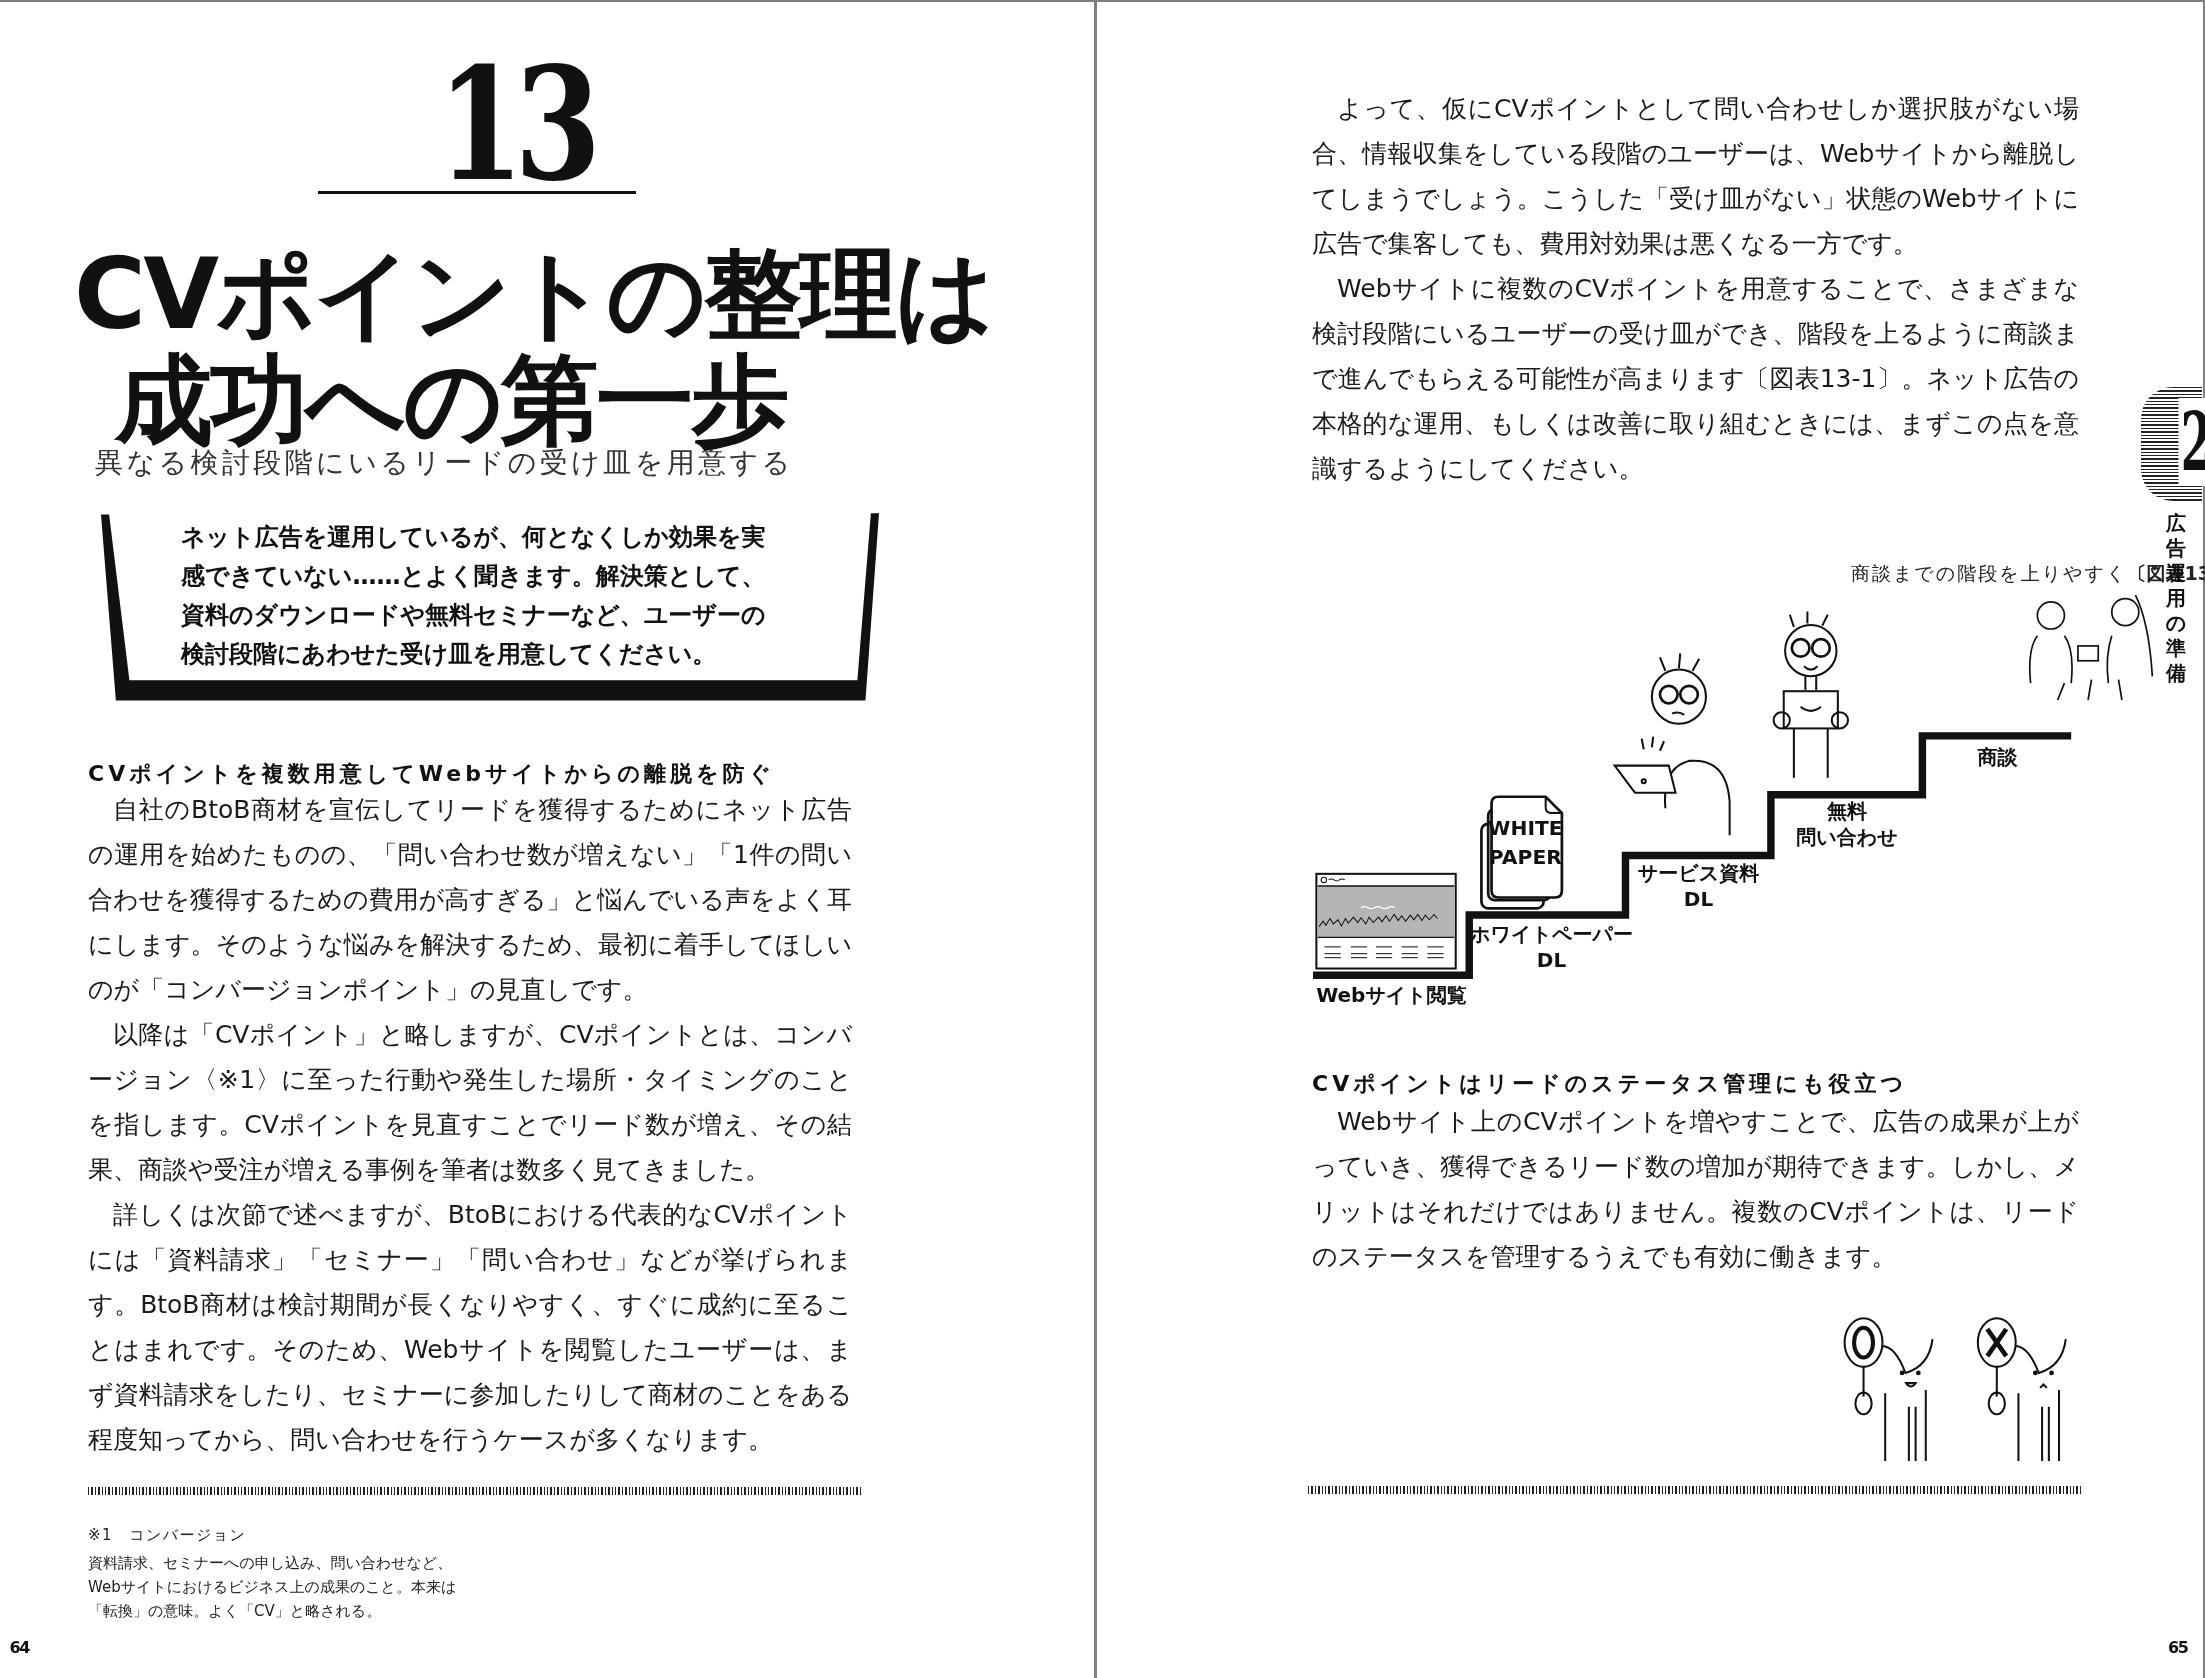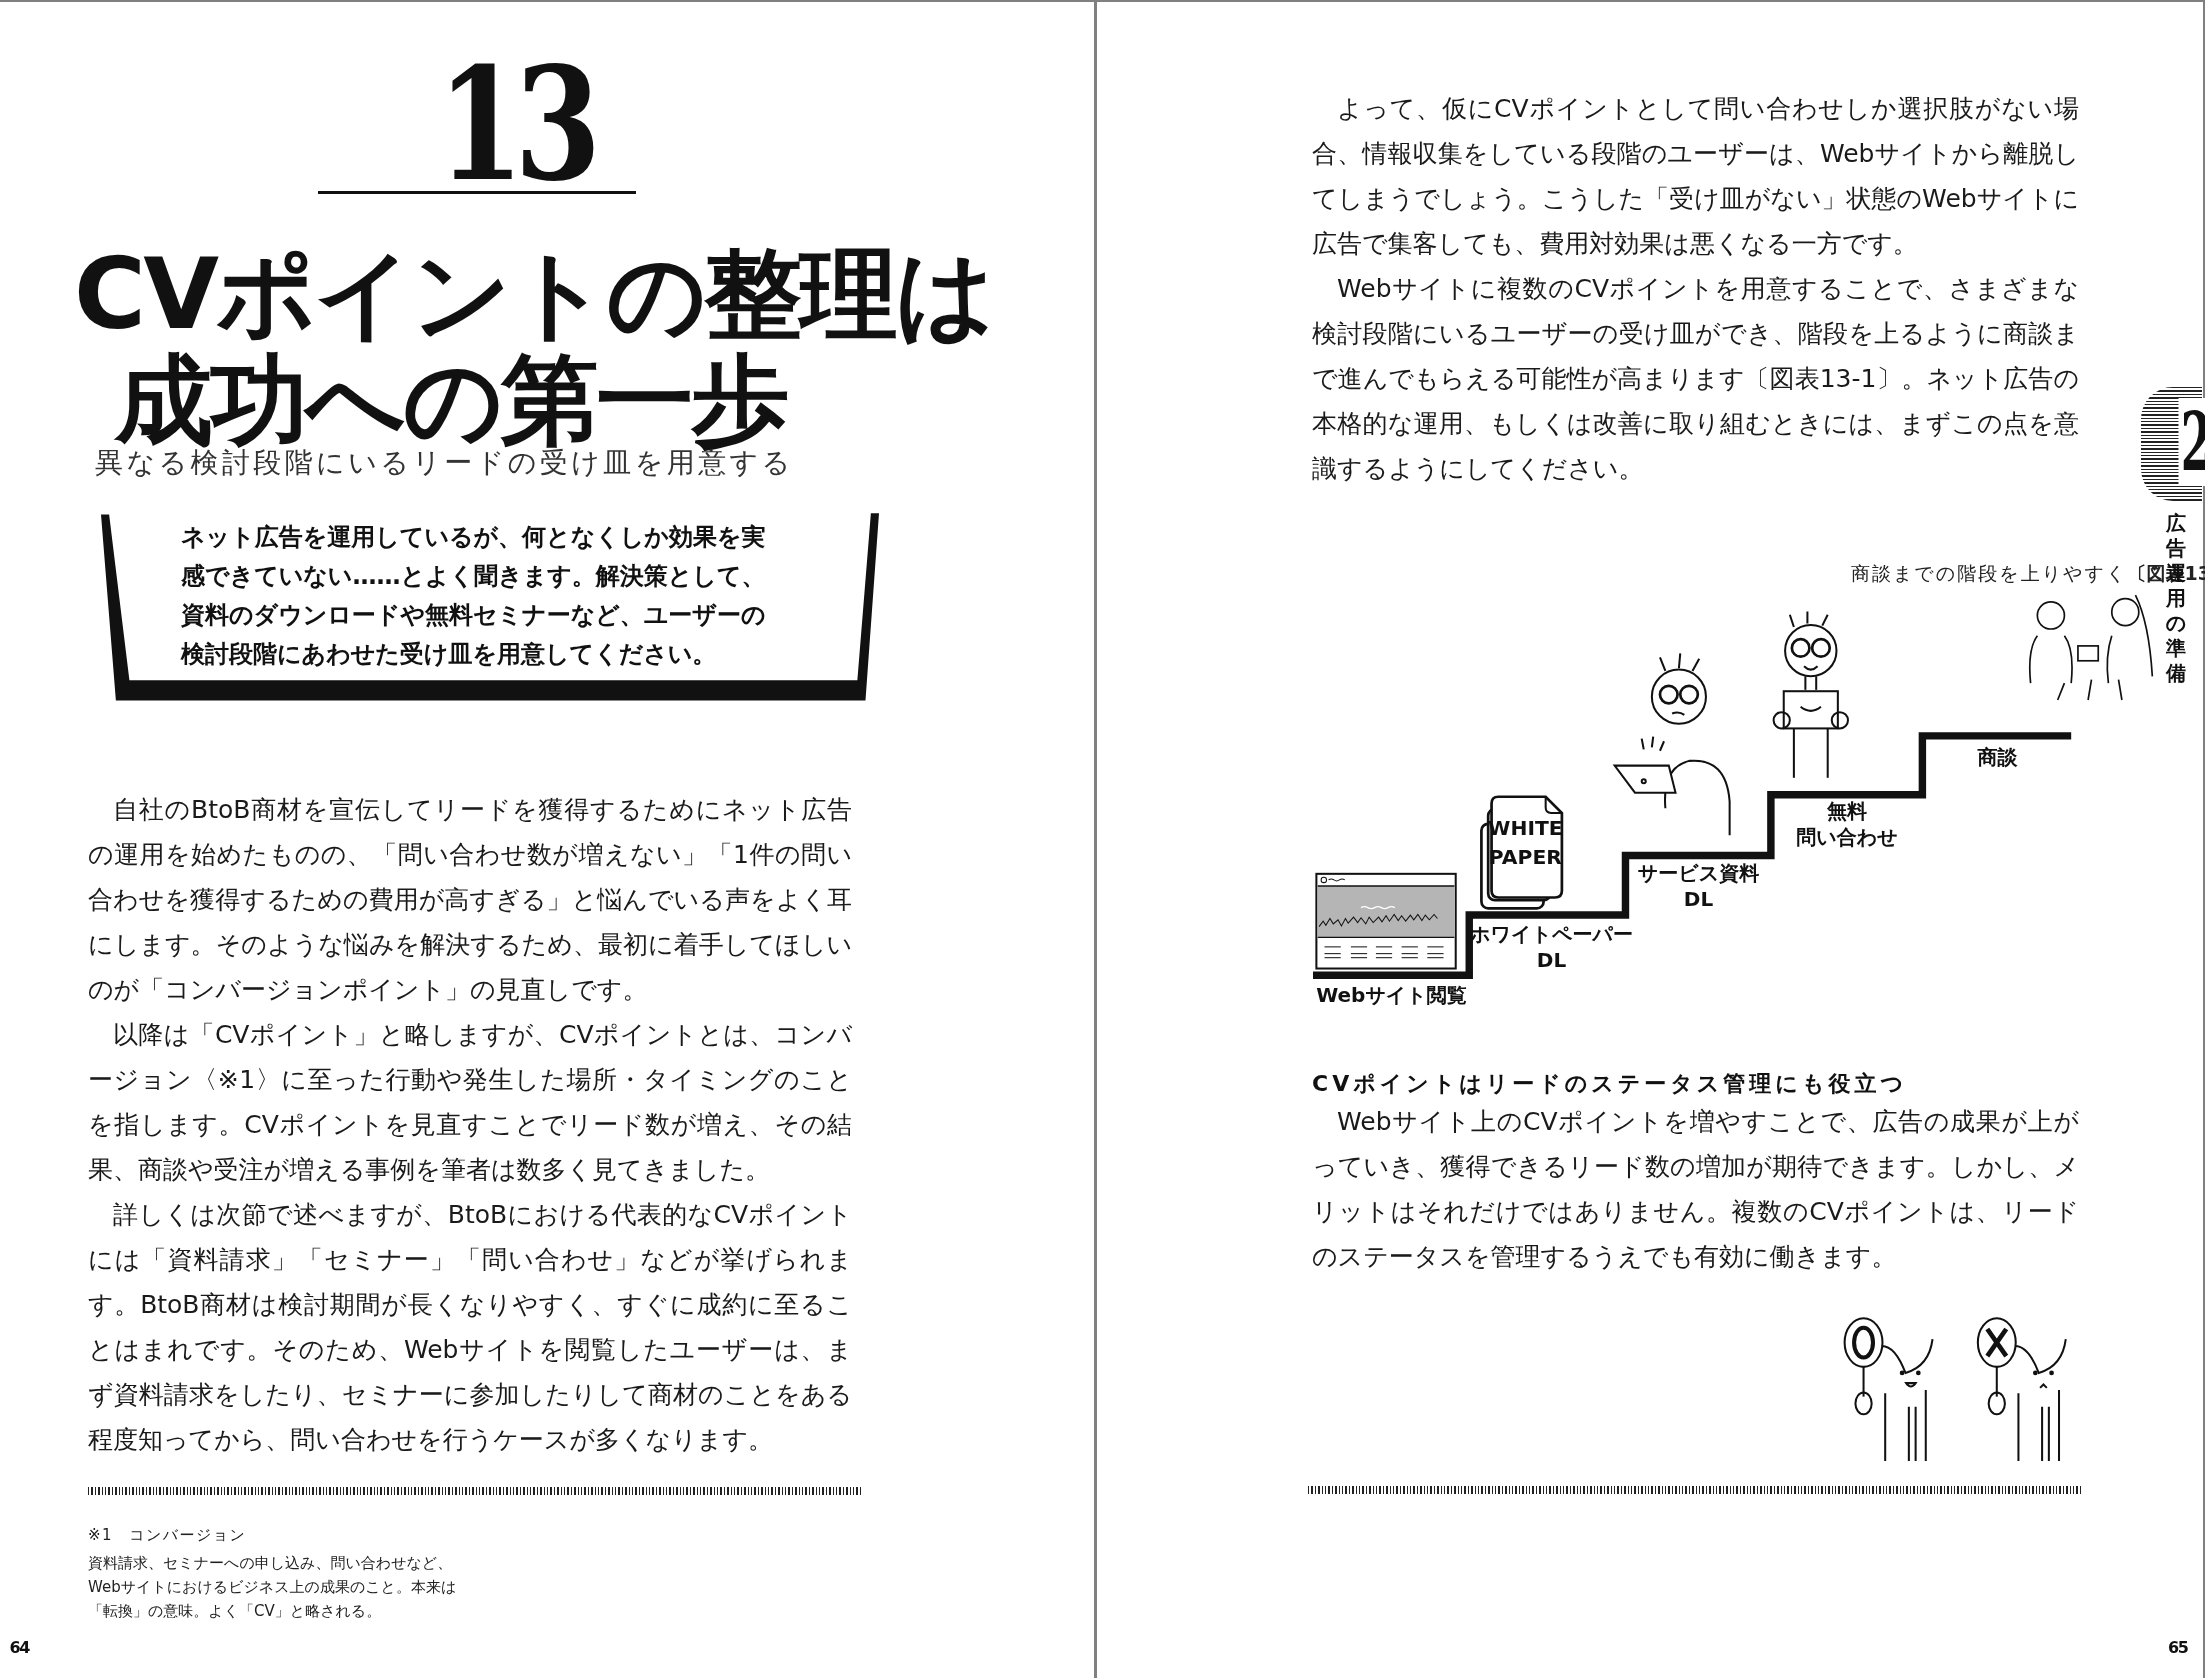--- a/index.html
+++ b/index.html
@@ -58,20 +58,21 @@
   <div class="chapter-rule"></div>
   <div class="title-line" style="top:240px;">CVポイントの整理は</div>
   <div class="title-line" style="top:325px; left:115px;margin-top:21px;">成功への第一歩</div>
   <div class="subtitle">異なる検討段階にいるリードの受け皿を用意する</div>
 
   <svg class="dish" viewBox="0 0 1150 300">
     <polygon points="0,20 12,20 42,265 1118,265 1138,18 1150,18 1130,295 22,295" fill="#111"></polygon>
   </svg>
   <div class="dish-text">ネット広告を運用しているが、何となくしか効果を実感できていない……とよく聞きます。解決策として、資料のダウンロードや無料セミナーなど、ユーザーの検討段階にあわせた受け皿を用意してください。</div>
 
+  <div class="h2" style="left:88px; top:759px;">CVポイントを複数用意してWebサイトからの離脱を防ぐ</div>
   <div class="body-text" style="left:88px; top:787px; width:764px;">
     <p>自社のBtoB商材を宣伝してリードを獲得するためにネット広告の運用を始めたものの、「問い合わせ数が増えない」「1件の問い合わせを獲得するための費用が高すぎる」と悩んでいる声をよく耳にします。そのような悩みを解決するため、最初に着手してほしいのが「コンバージョンポイント」の見直しです。</p>
     <p>以降は「CVポイント」と略しますが、CVポイントとは、コンバージョン〈※1〉に至った行動や発生した場所・タイミングのことを指します。CVポイントを見直すことでリード数が増え、その結果、商談や受注が増える事例を筆者は数多く見てきました。</p>
     <p>詳しくは次節で述べますが、BtoBにおける代表的なCVポイントには「資料請求」「セミナー」「問い合わせ」などが挙げられます。BtoB商材は検討期間が長くなりやすく、すぐに成約に至ることはまれです。そのため、Webサイトを閲覧したユーザーは、まず資料請求をしたり、セミナーに参加したりして商材のことをある程度知ってから、問い合わせを行うケースが多くなります。</p>
   </div>
 
   <div class="dotted-rule" style="left:88px; top:1487px; width:775px;"></div>
   <div class="footnote">
     <div class="fn-head">※1　コンバージョン</div>
     <div>資料請求、セミナーへの申し込み、問い合わせなど、Webサイトにおけるビジネス上の成果のこと。本来は「転換」の意味。よく「CV」と略される。</div>

